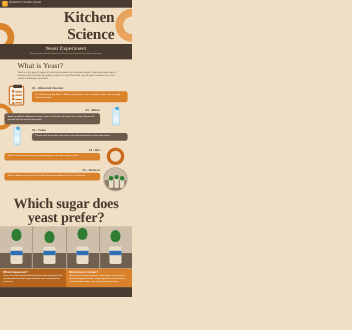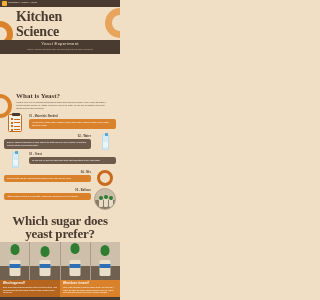--- a/index.html
+++ b/index.html
@@ -21,39 +21,39 @@
 
   
   .logobar {
     height:7px; background:#4a3b30; display:flex; align-items:center;
     gap:1px; padding:0 2px; position:relative; z-index:5;
   }
   .logomark { width:5px; height:5px; background:#f2b134; border-radius:1px; flex:none; }
   .logotext { font-size:2.4px; color:#e7dcd0; letter-spacing:.1px; line-height:1; }
 
   
-  .titlewrap { text-align:left; padding:3px 16px 1px; position:relative; z-index:3; }
+  .titlewrap { text-align:right; padding:3px 16px 1px; position:relative; z-index:3; }
   .title {
     font-family:"Liberation Serif", serif; font-weight:700;
     font-size:14px; color:#4a3b30; line-height:1.05; letter-spacing:-.2px;
   }
 
   
   .subband {
     background:#4a3b30; color:#f0dfc4; text-align:center;
     padding:2px 6px 3px; position:relative; z-index:3;
   }
   .subtitle { font-size:4.2px; letter-spacing:.3px; line-height:1.1; }
   .subdesc { font-size:1.9px; line-height:1.3; color:#c8b8a6; margin-top:1.5px; }
 
   
   .intro { padding:3px 10px 2px 16px; position:relative; z-index:3; }
   .intro h2 {
-    font-family:"Liberation Serif", serif; font-size:7px; font-weight:700;
-    color:#4a3b30; line-height:1; margin-bottom:1.5px;margin-top:36px;
+    font-family:"Liberation Serif", serif; font-size:7px; font-weight:400;
+    color:#4a3b30; line-height:1; margin-bottom:1.5px;
   }
   .intro p { font-size:2px; line-height:1.5; color:#5c4a3d; }
   .arc-left {
     position:absolute; left:-12px; top:40px; width:24px; height:24px;
     border-radius:50%; border:4px solid #d9822b; z-index:2;
   }
 
   
   .steps { padding:2px 4px 0; position:relative; z-index:3; }
   .step { display:flex; gap:3px; margin-bottom:2px; position:relative; }

